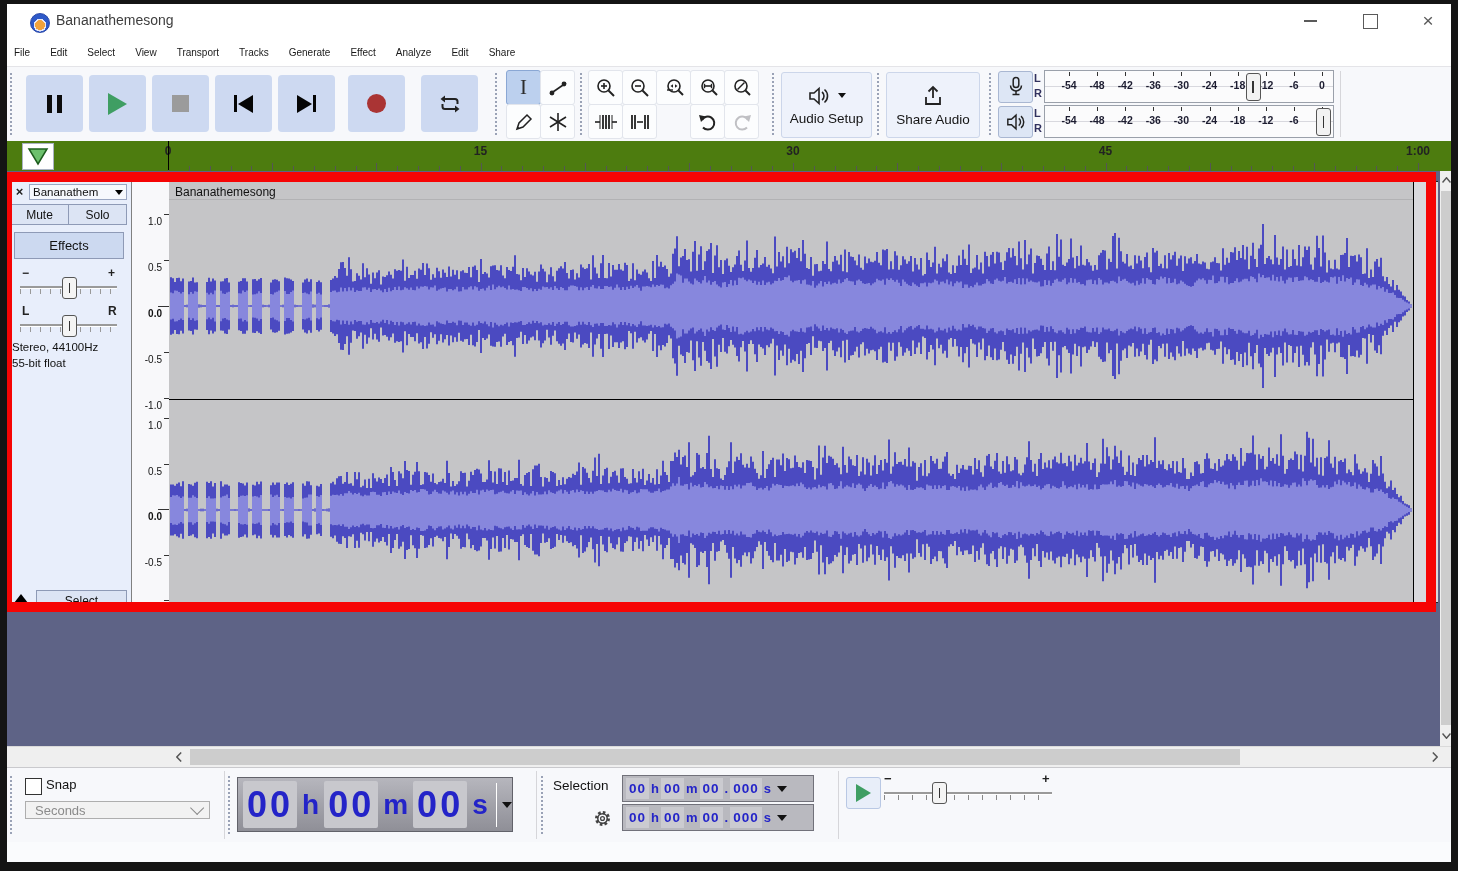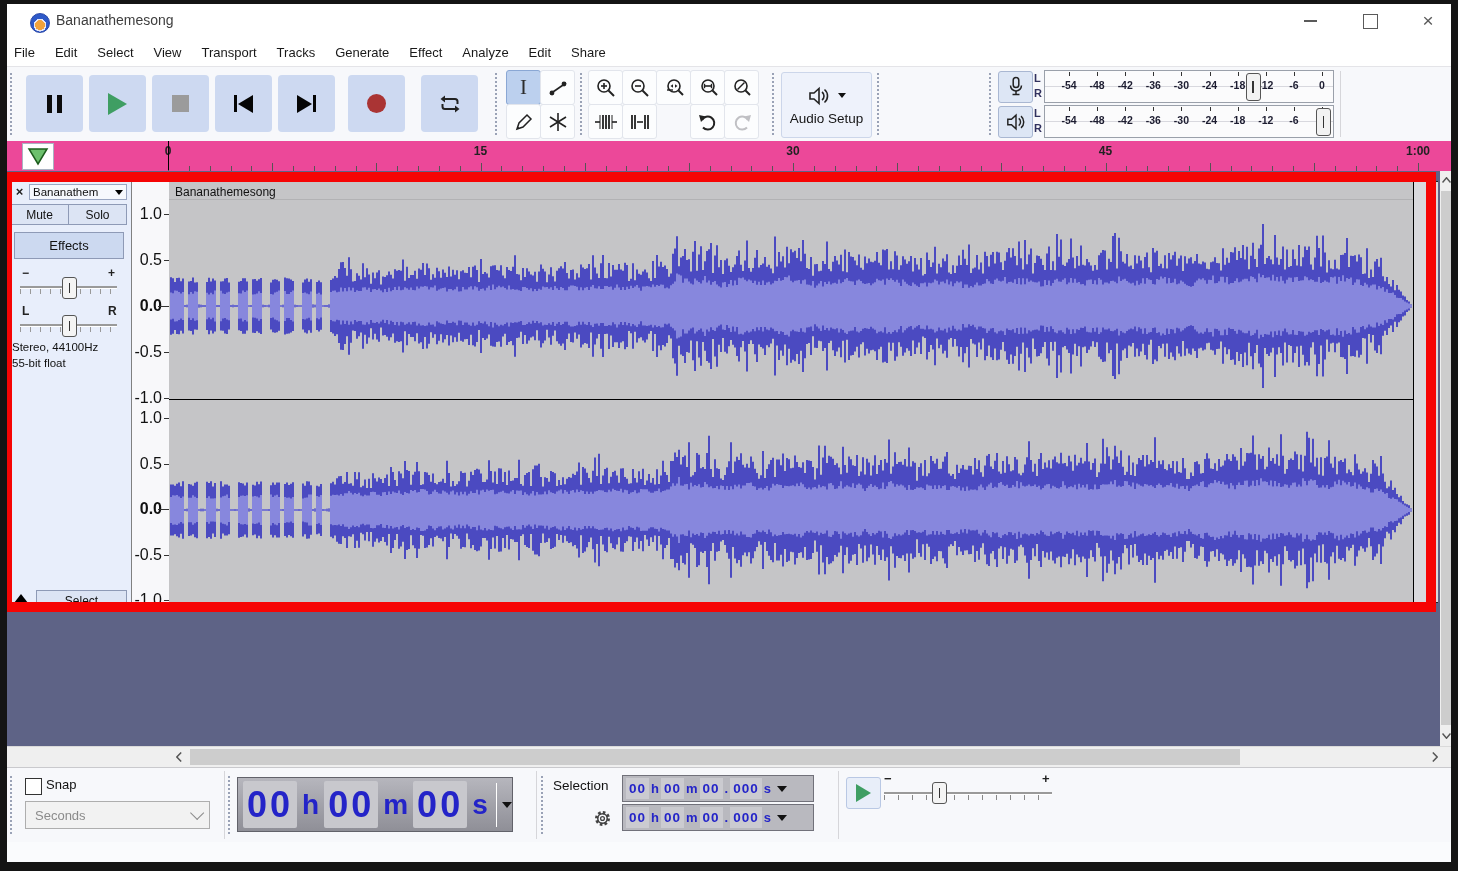--- a/index.html
+++ b/index.html
@@ -15,21 +15,21 @@
     background:radial-gradient(circle at 50% 62%, #f2a33c 0 34%, #e8e8f4 35% 44%, #2e59c8 45% 100%);
     border:1px solid #2746a8;}
   #window-title{left:56px;top:12px;font-size:14px;color:#3e3e3e;}
   .wbtn{top:8px;width:44px;height:26px;display:flex;align-items:center;justify-content:center;color:#5a5a5a;}
   #btn-min{left:1288px;} #btn-max{left:1348px;} #btn-close{left:1406px;font-size:19px;}
   #btn-min .bar{width:13px;height:2px;background:#5a5a5a;}
   #btn-max .box{width:13px;height:13px;border:1.5px solid #5a5a5a;}
 
   
   #menubar{left:0;top:40px;width:1458px;height:26px;background:#ffffff;display:flex;align-items:center;padding-left:4px;}
-  .menu-item{padding:0 10px;font-size:13px;color:#191919;line-height:26px;}
+  .menu-item{padding:0 10px;font-size:10px;color:#191919;line-height:26px;}
 
   
   #toolbar{left:0;top:66px;width:1458px;height:75px;background:#f7f8fb;border-top:1px solid #e4e4e8;border-bottom:1px solid #b9b9bd;}
   .grip{position:absolute;top:6px;height:62px;width:4px;border-left:2px dotted #9aa2b6;}
   .vline{position:absolute;top:4px;height:66px;width:1px;background:#d6d6da;}
   .transport{position:absolute;top:8px;width:57px;height:57px;background:#cdd9f1;border-radius:4px;
     display:flex;align-items:center;justify-content:center;}
   .pausebars{display:flex;gap:5px;} .pausebars i{width:5px;height:18px;background:#0c0c0c;}
   .tri-play{width:0;height:0;border-left:19px solid #3f9e63;border-top:11px solid transparent;border-bottom:11px solid transparent;}
   .sq-stop{width:17px;height:17px;background:#9b9b9b;}
@@ -55,21 +55,21 @@
   .lr{position:absolute;width:12px;font-size:11px;font-weight:bold;color:#31315e;line-height:14px;}
   .meterbox{position:absolute;width:288px;height:31px;background:#fbfbfc;border:1px solid #9aa0aa;}
   .mnum{position:absolute;top:8px;font-size:10.5px;font-weight:bold;color:#1c1c30;transform:translateX(-50%);}
   .mtick{position:absolute;top:1px;width:1px;height:4px;background:#333;}
   .mrow{position:absolute;left:0;width:100%;height:1px;background:#d8d8de;}
   .mhandle{position:absolute;top:2px;width:13px;height:26px;background:#f2f2f2;border:1.5px solid #555;border-radius:3px;
     display:flex;align-items:center;justify-content:center;}
   .mhandle i{width:1.5px;height:12px;background:#333;}
 
   
-  #ruler-row{left:0;top:141px;width:1458px;height:30px;background:#ec4899;border-bottom:1px solid #8a8a8e;}
+  #ruler-row{left:0;top:141px;width:1458px;height:30px;background:#4d7c0f;border-bottom:1px solid #8a8a8e;}
   #pinhead-btn{left:22px;top:2px;width:30px;height:25px;background:#ffffff;border:1px solid #aab2c2;
     display:flex;align-items:center;justify-content:center;}
   .ruler-label{position:absolute;top:3px;transform:translateX(-50%);font-size:12px;font-weight:bold;color:#222;}
   .ruler-tick{position:absolute;width:1px;background:#555;bottom:0;}
   #playhead{left:168px;top:0;width:1px;height:29px;background:#000;}
 
   
   #workspace{left:0;top:171px;width:1458px;height:575px;background:#5e6386;}
   #track{position:absolute;left:8px;top:10px;width:1430px;height:420px;background:#d9d9dd;
     border-top:1px solid #222;border-bottom:1px solid #222;}
@@ -89,21 +89,21 @@
   .slider-line{position:absolute;height:2px;background:#9a9a9a;border-bottom:1px solid #fff;}
   .slider-ticks{position:absolute;height:5px;background:repeating-linear-gradient(to right,#999 0 1px,transparent 1px 10px);}
   .sthumb{position:absolute;width:13px;height:20px;background:#f4f4f4;border:1.5px solid #555;border-radius:3px;
     display:flex;align-items:center;justify-content:center;}
   .sthumb i{width:1.5px;height:10px;background:#333;}
   .track-info{position:absolute;left:4px;font-size:11.5px;color:#111;}
   #collapse-tri{left:6px;top:412px;width:0;height:0;border-bottom:9px solid #000;border-left:7px solid transparent;border-right:7px solid transparent;}
   #btn-select{left:28px;top:408px;width:89px;height:19px;}
 
   #vruler{position:absolute;left:124px;top:0;width:37px;height:420px;background:#f8f8fa;}
-  .vlabel{position:absolute;right:7px;transform:translateY(-50%);font-size:16px;color:#111;}
+  .vlabel{position:absolute;right:7px;transform:translateY(-50%);font-size:10px;color:#111;margin-top:7px;}
   .vlabel.bold{font-weight:bold;}
   .vtick{position:absolute;right:0;height:1px;background:#333;}
 
   #clip{position:absolute;left:161px;top:0;width:1244px;height:420px;background:#c5c5c7;
     border-right:1px solid #000;}
   #clip-title{position:absolute;left:0;top:0;width:100%;height:18px;border-bottom:1px solid #b2b2b4;box-sizing:border-box;}
   #clip-title span{font-size:12px;color:#111;margin-left:6px;line-height:17px;display:inline-block;}
   #chan-divider{position:absolute;left:0;top:217px;width:100%;height:1px;background:#000;}
   .wavesvg{position:absolute;left:0;}
 
@@ -116,21 +116,21 @@
   #vthumb{position:absolute;left:1px;top:20px;width:10px;height:534px;background:#cdcdcd;}
   #hscroll{left:0;top:746px;width:1458px;height:21px;background:#efefef;border-top:1px solid #dadada;}
   #hthumb{position:absolute;left:190px;top:2px;width:1050px;height:16px;background:#cdcdcd;}
 
   
   #bottom-bar{left:0;top:767px;width:1458px;height:74px;background:#f7f8fb;border-top:1px solid #c9c9cd;}
   .bgrip{position:absolute;top:8px;height:58px;width:4px;border-left:2px dotted #9aa2b6;}
   .bline{position:absolute;top:3px;height:68px;width:1px;background:#d6d6da;}
   #snap-box{left:25px;top:10px;width:15px;height:15px;background:#fff;border:1.5px solid #333;}
   #snap-label{left:46px;top:9px;font-size:13px;color:#111;}
-  #snap-select{left:25px;top:33px;width:185px;height:28px;background:#f2f2f2;border:1px solid #aeaeae;
+  #snap-select{left:25px;top:33px;width:185px;height:18px;background:#f2f2f2;border:1px solid #aeaeae;
     display:flex;align-items:center;justify-content:space-between;padding:0 9px;box-sizing:border-box;}
   #snap-select .val{font-size:13px;color:#8b8b8b;}
   .chev{width:9px;height:9px;border-right:1.8px solid #8b8b8b;border-bottom:1.8px solid #8b8b8b;transform:rotate(45deg) translateY(-3px);}
 
   #time-display{left:237px;top:9px;width:276px;height:55px;background:linear-gradient(#b6b6bd,#8f8f97);
     border:1px solid #62626a;display:flex;align-items:center;padding-left:5px;box-sizing:border-box;}
   .tseg{background:#c8c8cd;border-radius:2px;height:47px;display:flex;align-items:center;justify-content:center;
     font-size:36px;font-weight:bold;color:#2424c8;padding:0 4px;letter-spacing:3px;}
   .tunit{font-size:28px;font-weight:bold;color:#2424c8;padding:0 5px;}
   #time-caret{width:2px;height:44px;background:#fff;margin-left:3px;}
@@ -342,20 +342,28 @@
           <polygon points="3,8 7,8 12,3.5 12,18.5 7,14 3,14" fill="none" stroke="#222" stroke-width="1.6"></polygon>
           <path d="M15 7 a5 5 0 0 1 0 8" fill="none" stroke="#222" stroke-width="1.6"></path>
           <path d="M17.5 4.5 a8.5 8.5 0 0 1 0 13" fill="none" stroke="#222" stroke-width="1.6"></path>
         </svg>
         <div class="caret-down"></div>
       </div>
       <div class="lbl">Audio Setup</div>
     </div>
 
     <div class="grip" style="left:877px;"></div>
+    <div class="bigbtn" style="left:886px;width:92px;">
+      <svg width="24" height="24" viewBox="0 0 24 24">
+        <path d="M5 13 V20 H19 V13" fill="none" stroke="#222" stroke-width="1.8"></path>
+        <line x1="12" y1="3.5" x2="12" y2="14" stroke="#222" stroke-width="1.8"></line>
+        <polyline points="7.5,7.5 12,3 16.5,7.5" fill="none" stroke="#222" stroke-width="1.8"></polyline>
+      </svg>
+      <div class="lbl">Share Audio</div>
+    </div>
 
     <div class="grip" style="left:989px;"></div>
 
     <div class="meterbtn" style="left:998px;top:4px;">
       <svg width="20" height="22" viewBox="0 0 20 22">
         <rect x="7.2" y="1.5" width="5.6" height="10" rx="2.8" fill="none" stroke="#222" stroke-width="1.5"></rect>
         <path d="M4.5 9.5 a5.5 5.5 0 0 0 11 0" fill="none" stroke="#222" stroke-width="1.5"></path>
         <line x1="10" y1="15" x2="10" y2="18.5" stroke="#222" stroke-width="1.5"></line>
         <line x1="6.5" y1="18.5" x2="13.5" y2="18.5" stroke="#222" stroke-width="1.5"></line>
       </svg>

